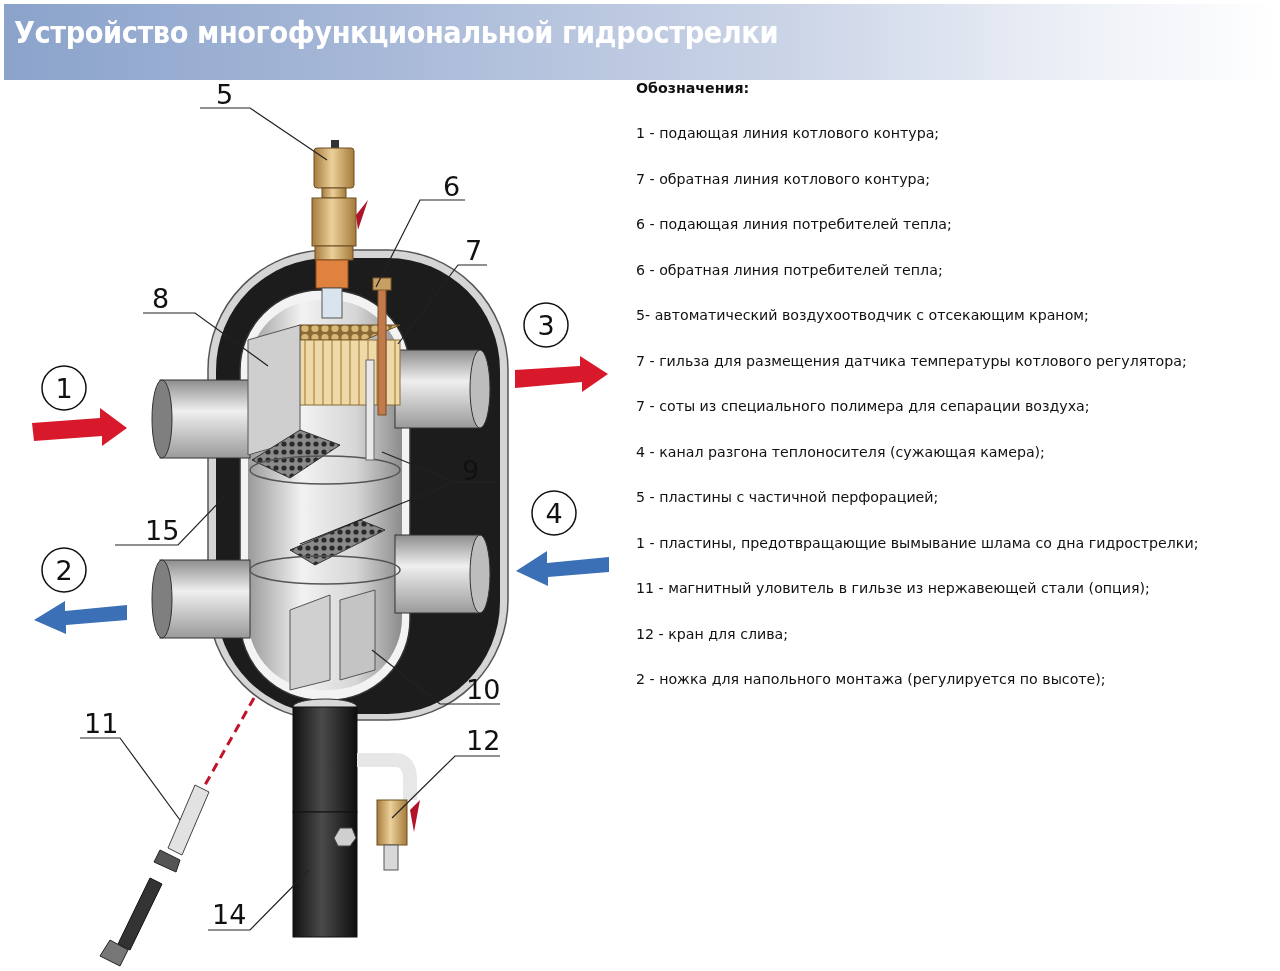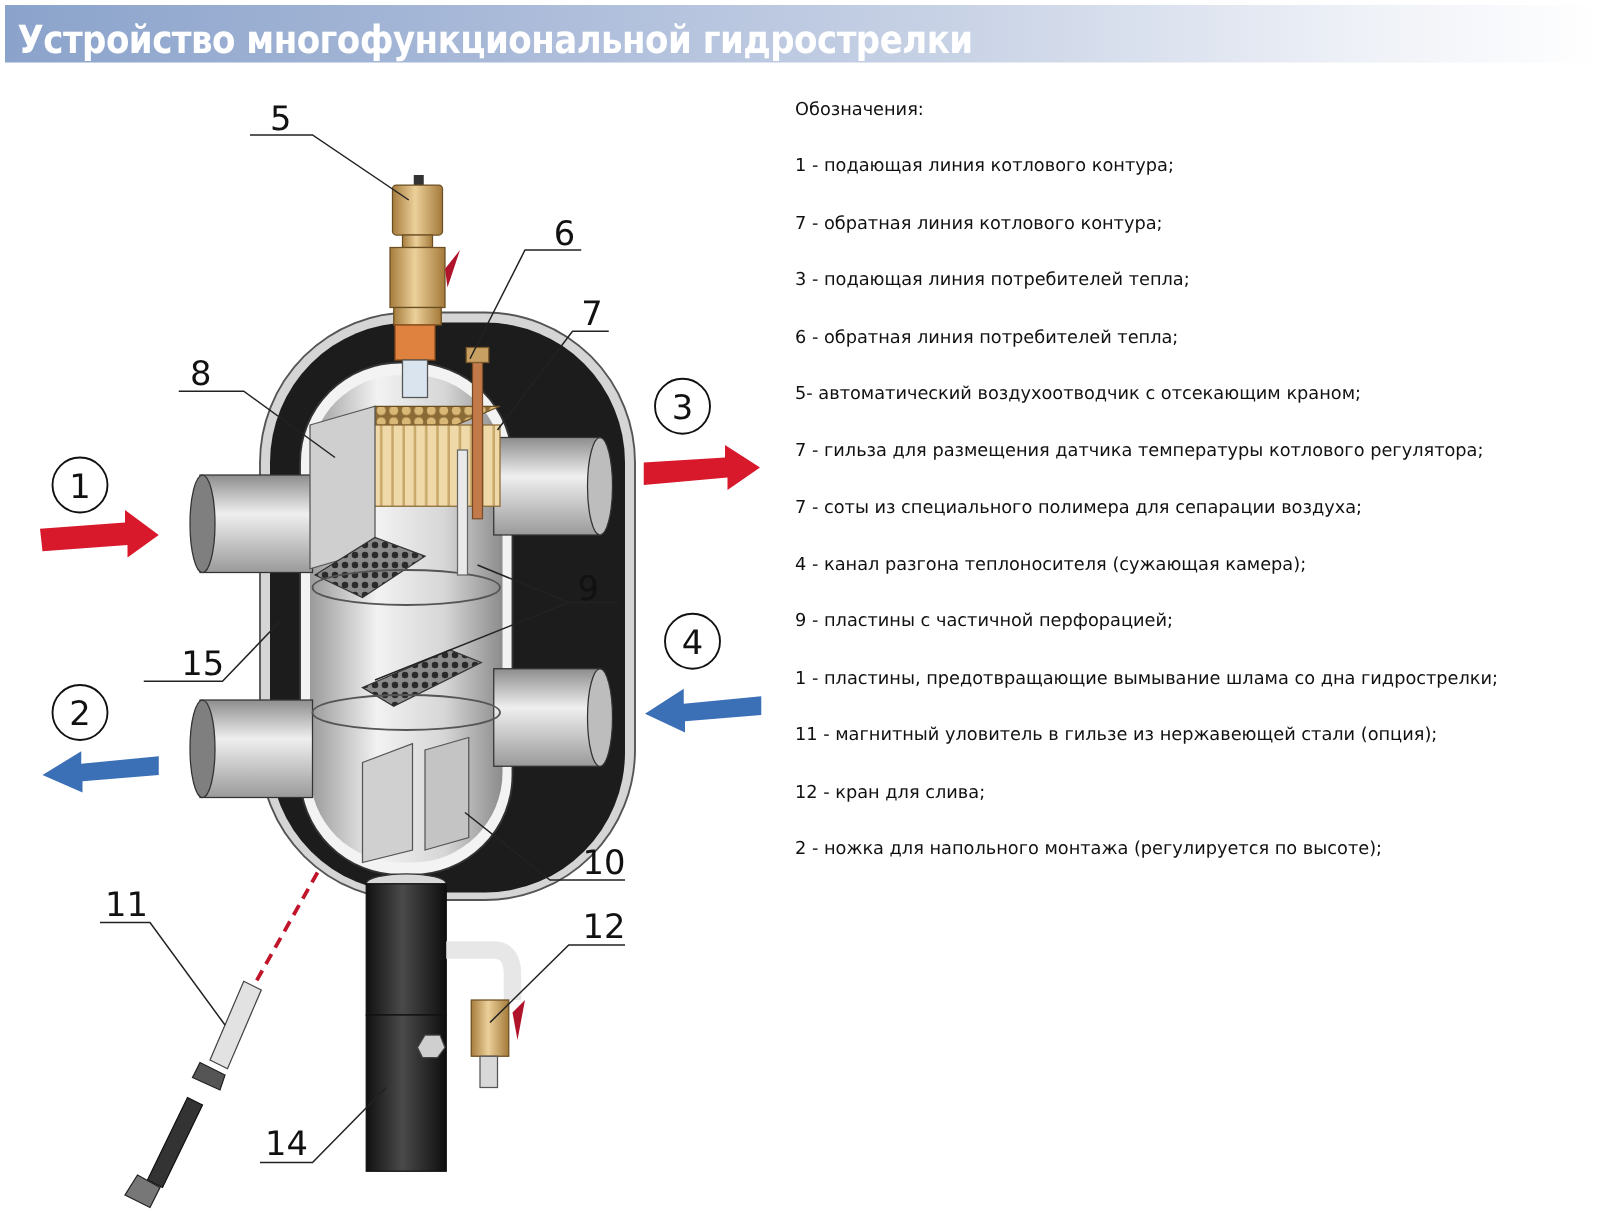--- a/index.html
+++ b/index.html
@@ -1,44 +1,44 @@
 <!DOCTYPE html>
 <html><head>
 <meta charset="utf-8">
 <style>
   html, body { margin: 0; padding: 0; }
   body { width: 1280px; height: 971px; background: #ffffff; position: relative; overflow: hidden; font-family: "Liberation Sans", sans-serif; }
-  .titlebar { position: absolute; left: 4px; top: 4px; width: 1276px; height: 46px;
+  .titlebar { position: absolute; left: 4px; top: 4px; width: 1276px; height: 76px;
     background: linear-gradient(90deg, #8ba3cb 0%, #a8b9d8 30%, #c9d3e6 60%, #eef1f7 85%, #ffffff 100%); }
   .titlebar .title { position: absolute; left: 10px; top: 10px; color: #ffffff; font-weight: bold; font-size: 31px; letter-spacing: -0.5px; font-family: "DejaVu Sans", sans-serif; transform: scaleX(0.88); transform-origin: left center; white-space: nowrap; }
   .legend { position: absolute; left: 636px; top: 78px; color: #111; font-family: "DejaVu Sans", sans-serif; font-size: 14.2px; }
-  .legend .heading { font-weight: normal; margin-bottom: 2px; height: 21px; line-height: 21px; }
+  .legend .heading { font-weight: bold; margin-bottom: 2px; height: 21px; line-height: 21px; }
   .legend .item { height: 21.5px; line-height: 21.5px; white-space: nowrap; margin-top: 24px; }
   svg.diagram { position: absolute; left: 0; top: 0; }
   .callout-num { font-family: "DejaVu Sans", sans-serif; font-size: 27px; fill: #111; }
   .circle-num { font-family: "DejaVu Sans", sans-serif; font-size: 27px; fill: #111; }
 </style>
 </head>
 <body>
 
 <div class="titlebar">
   <div class="title">Устройство многофункциональной гидрострелки</div>
 </div>
 
 <div class="legend">
   <div class="heading">Обозначения:</div>
   <div class="item">1 - подающая линия котлового контура;</div>
   <div class="item">7 - обратная линия котлового контура;</div>
-  <div class="item">3 - подающая линия потребителей тепла;</div>
+  <div class="item">6 - подающая линия потребителей тепла;</div>
   <div class="item">6 - обратная линия потребителей тепла;</div>
   <div class="item">5- автоматический воздухоотводчик с отсекающим краном;</div>
   <div class="item">7 - гильза для размещения датчика температуры котлового регулятора;</div>
   <div class="item">7 - соты из специального полимера для сепарации воздуха;</div>
   <div class="item">4 - канал разгона теплоносителя (сужающая камера);</div>
-  <div class="item">9 - пластины с частичной перфорацией;</div>
+  <div class="item">5 - пластины с частичной перфорацией;</div>
   <div class="item">1 - пластины, предотвращающие вымывание шлама со дна гидрострелки;</div>
   <div class="item">11 - магнитный уловитель в гильзе из нержавеющей стали (опция);</div>
   <div class="item">12 - кран для слива;</div>
   <div class="item">2 - ножка для напольного монтажа (регулируется по высоте);</div>
 </div>
 
 <svg class="diagram" width="1280" height="971" viewBox="0 0 1280 971">
   <defs>
     <linearGradient id="steel" x1="0" x2="1" y1="0" y2="0">
       <stop offset="0" stop-color="#9a9a9a"></stop>

